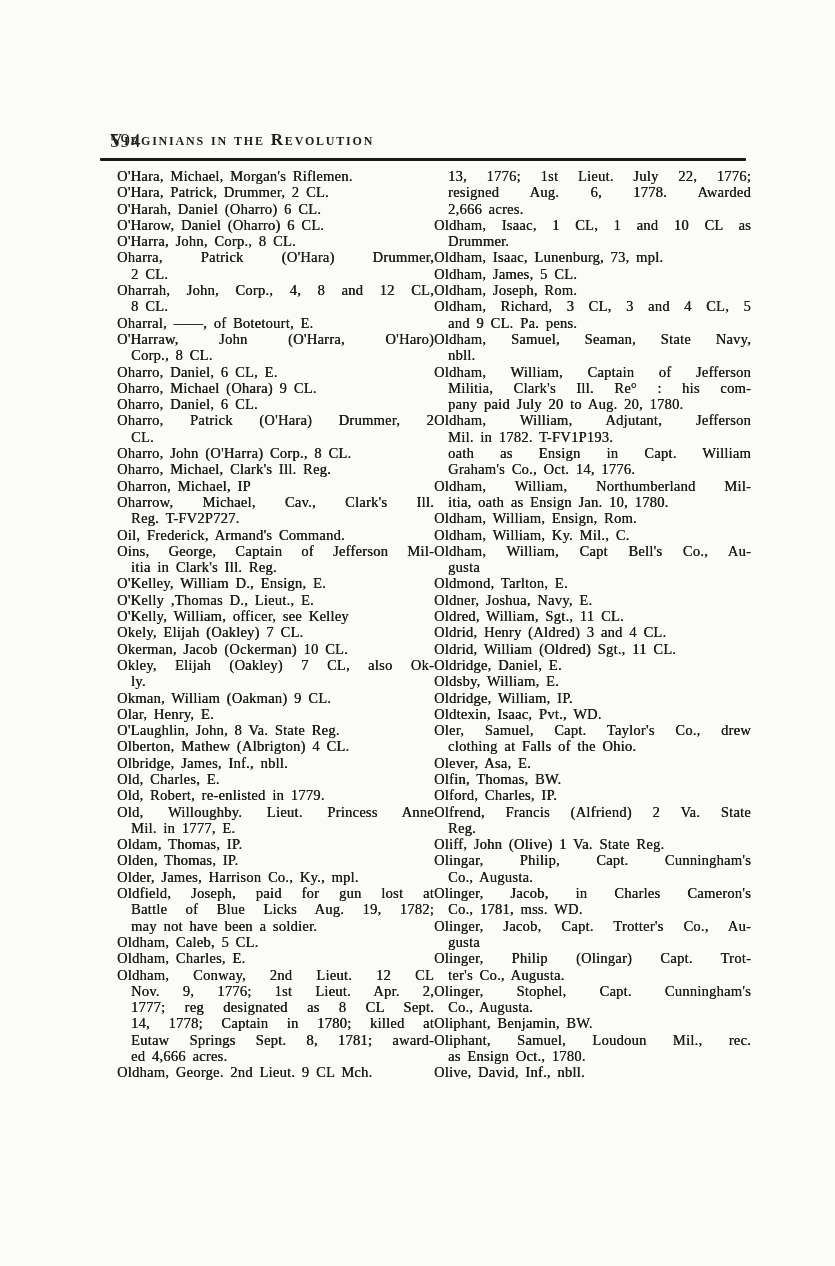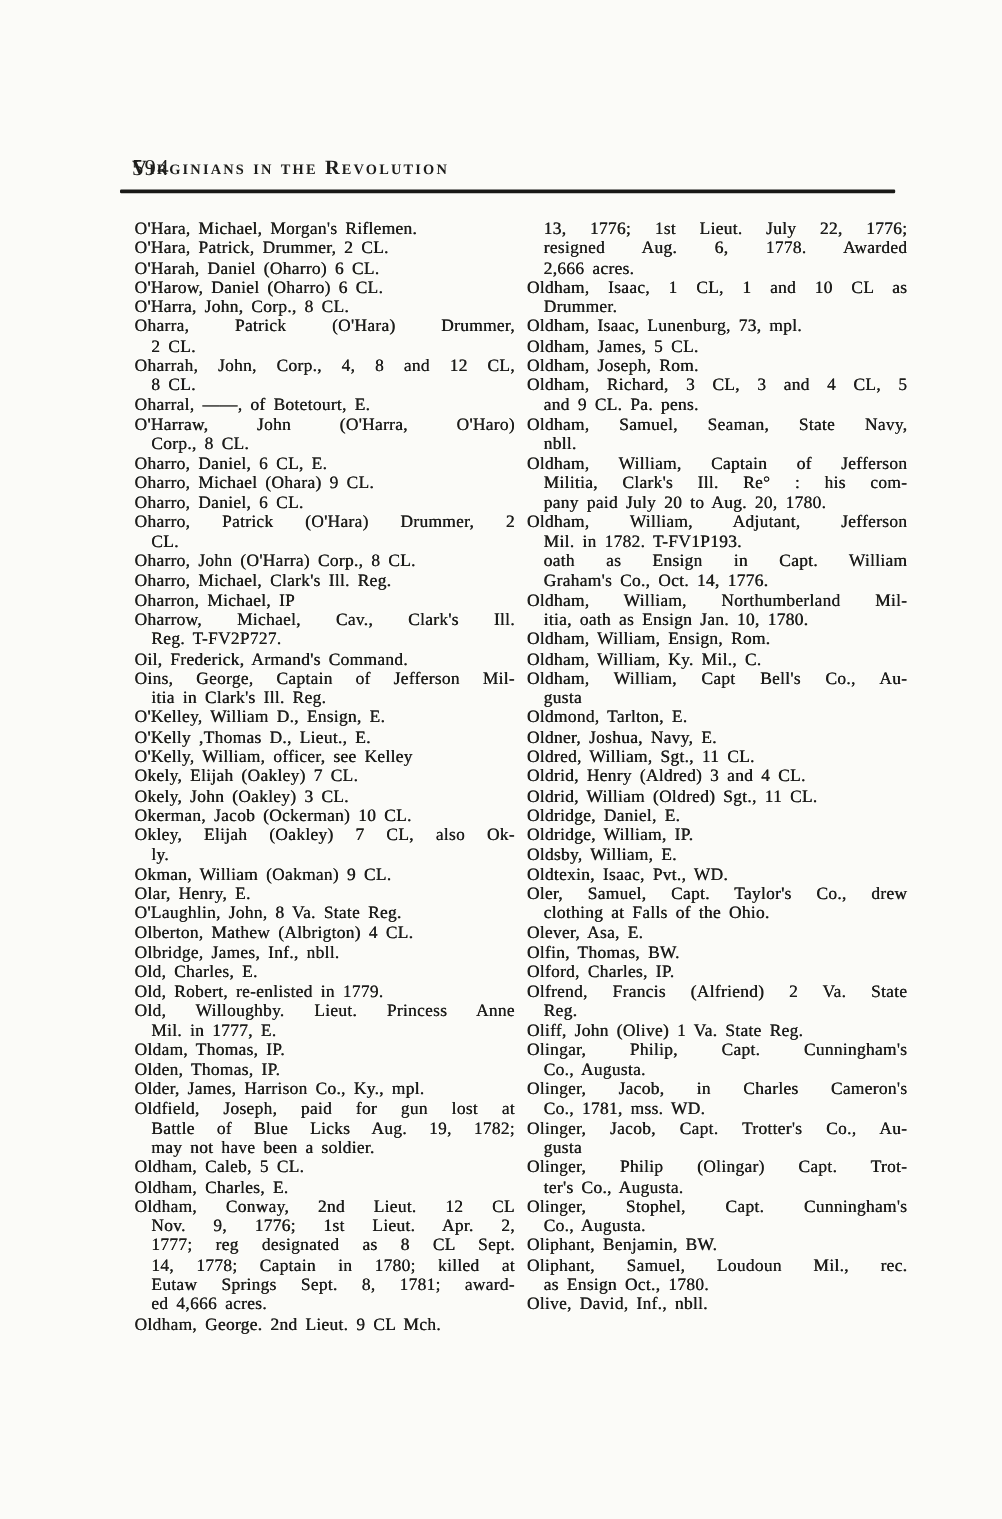--- a/index.html
+++ b/index.html
@@ -45,24 +45,24 @@
     left: 100px;
     top: 158px;
     width: 646px;
     height: 3px;
     background: #191917;
     border-radius: 1px;
   }
   .columns {
     position: absolute;
     left: 112px;
-    top: 183px;
+    top: 168px;
     width: 644px;
     display: flex;
-    justify-content: space-between;
+    justify-content: center;
   }
   .col {
     width: 317px;
   }
   .entry { margin: 0; }
   .line {
     font-size: 14.5px;
     line-height: 16.3px;
     letter-spacing: 0.25px;
     word-spacing: 2.8px;
@@ -155,23 +155,20 @@
         <div class="entry">
           <div class="line">O'Kelly ,Thomas D., Lieut., E.</div>
         </div>
         <div class="entry">
           <div class="line">O'Kelly, William, officer, see Kelley</div>
         </div>
         <div class="entry">
           <div class="line">Okely, Elijah (Oakley) 7 CL.</div>
         </div>
         <div class="entry">
-          <div class="line">Okely, John (Oakley) 3 CL.</div>
-        </div>
-        <div class="entry">
           <div class="line">Okerman, Jacob (Ockerman) 10 CL.</div>
         </div>
         <div class="entry">
           <div class="line jl">Okley, Elijah (Oakley) 7 CL, also Ok-</div>
           <div class="line ind">ly.</div>
         </div>
         <div class="entry">
           <div class="line">Okman, William (Oakman) 9 CL.</div>
         </div>
         <div class="entry">
@@ -294,24 +291,24 @@
         <div class="entry">
           <div class="line">Oldrid, Henry (Aldred) 3 and 4 CL.</div>
         </div>
         <div class="entry">
           <div class="line">Oldrid, William (Oldred) Sgt., 11 CL.</div>
         </div>
         <div class="entry">
           <div class="line">Oldridge, Daniel, E.</div>
         </div>
         <div class="entry">
+          <div class="line">Oldsby, William, E.</div>
+        </div>
+        <div class="entry">
           <div class="line">Oldridge, William, IP.</div>
-        </div>
-        <div class="entry">
-          <div class="line">Oldsby, William, E.</div>
         </div>
         <div class="entry">
           <div class="line">Oldtexin, Isaac, Pvt., WD.</div>
         </div>
         <div class="entry">
           <div class="line jl">Oler, Samuel, Capt. Taylor's Co., drew</div>
           <div class="line ind">clothing at Falls of the Ohio.</div>
         </div>
         <div class="entry">
           <div class="line">Olever, Asa, E.</div>

